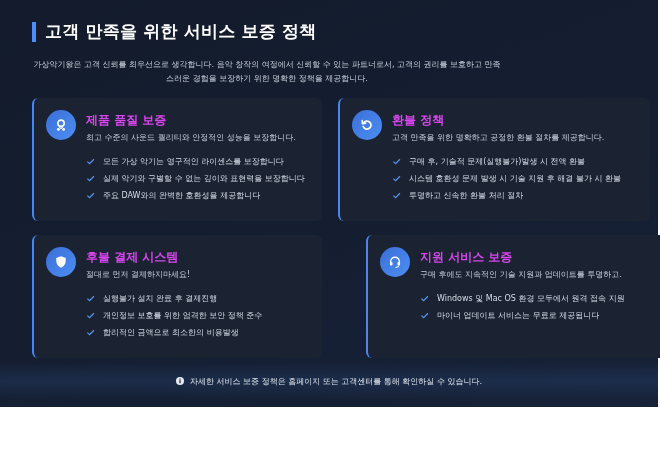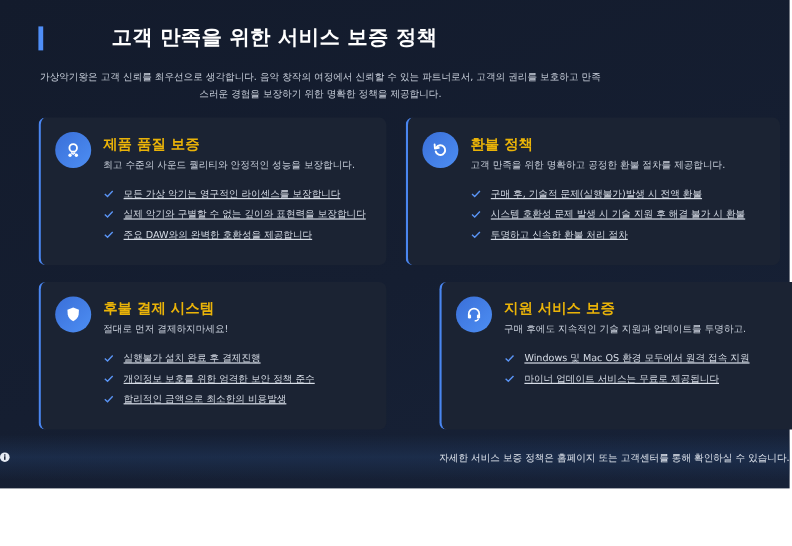--- a/index.html
+++ b/index.html
@@ -20,21 +20,20 @@
       display: flex; align-items: center;
     }
     .title-bar {
       width: 4px; height: 20px;
       background: #4f8ef7;
       margin-right: 9px;
     }
     .title {
       font-size: 17px; font-weight: bold; color: #ffffff;
       letter-spacing: 0.2px;
-      margin-left: 48px;
     }
     .intro {
       position: absolute; left: 32px; top: 58px;
       width: 470px;
       font-size: 8px; line-height: 14px; color: #c9d0dc; text-align: center;
     }
     .card {
       position: absolute;
       background: #1b2333;
       border-radius: 6px;
@@ -46,43 +45,43 @@
     .c4 { left: 338px; top: 235px; width: 312px; height: 123px; margin-left: 28px; }
     .icon-circle {
       position: absolute; left: 12px; top: 12px;
       width: 30px; height: 30px; border-radius: 50%;
       background: linear-gradient(135deg, #3a6fd8 0%, #4d8ef3 100%);
       display: flex; align-items: center; justify-content: center;
     }
     .icon-circle svg { width: 14px; height: 14px; }
     .card-title {
       position: absolute; left: 52px; top: 14px;
-      font-size: 12px; font-weight: bold; color: #eab308;
+      font-size: 12px; font-weight: bold; color: #d946ef;
     }
     .card-desc {
       position: absolute; left: 52px; top: 34px;
       font-size: 8px; color: #c9d0dc;
     }
     .card-list {
       position: absolute; left: 52px; top: 55px;
       list-style: none;
     }
     .card-list li {
       display: flex; align-items: center;
       height: 17px;
-      font-size: 8px; color: #d6dce6; text-decoration: underline;
+      font-size: 8px; color: #d6dce6;
     }
     .check {
       width: 9px; height: 9px; margin-right: 8px;
       display: inline-flex; align-items: center; justify-content: center;
     }
     .footer {
       position: absolute; left: 0; top: 362px;
       width: 658px; height: 38px;
-      display: flex; align-items: center; justify-content: space-between;
+      display: flex; align-items: center; justify-content: center;
       background: linear-gradient(180deg, rgba(30,50,85,0.0) 0%, rgba(32,55,92,0.55) 50%, rgba(30,50,85,0.0) 100%);
     }
     .footer-icon {
       width: 8px; height: 8px; border-radius: 50%;
       background: #e6ebf3; margin-right: 6px;
       display: flex; align-items: center; justify-content: center;
     }
     .footer-text { font-size: 8px; color: #dfe4ec; }
   </style>
 </head>

